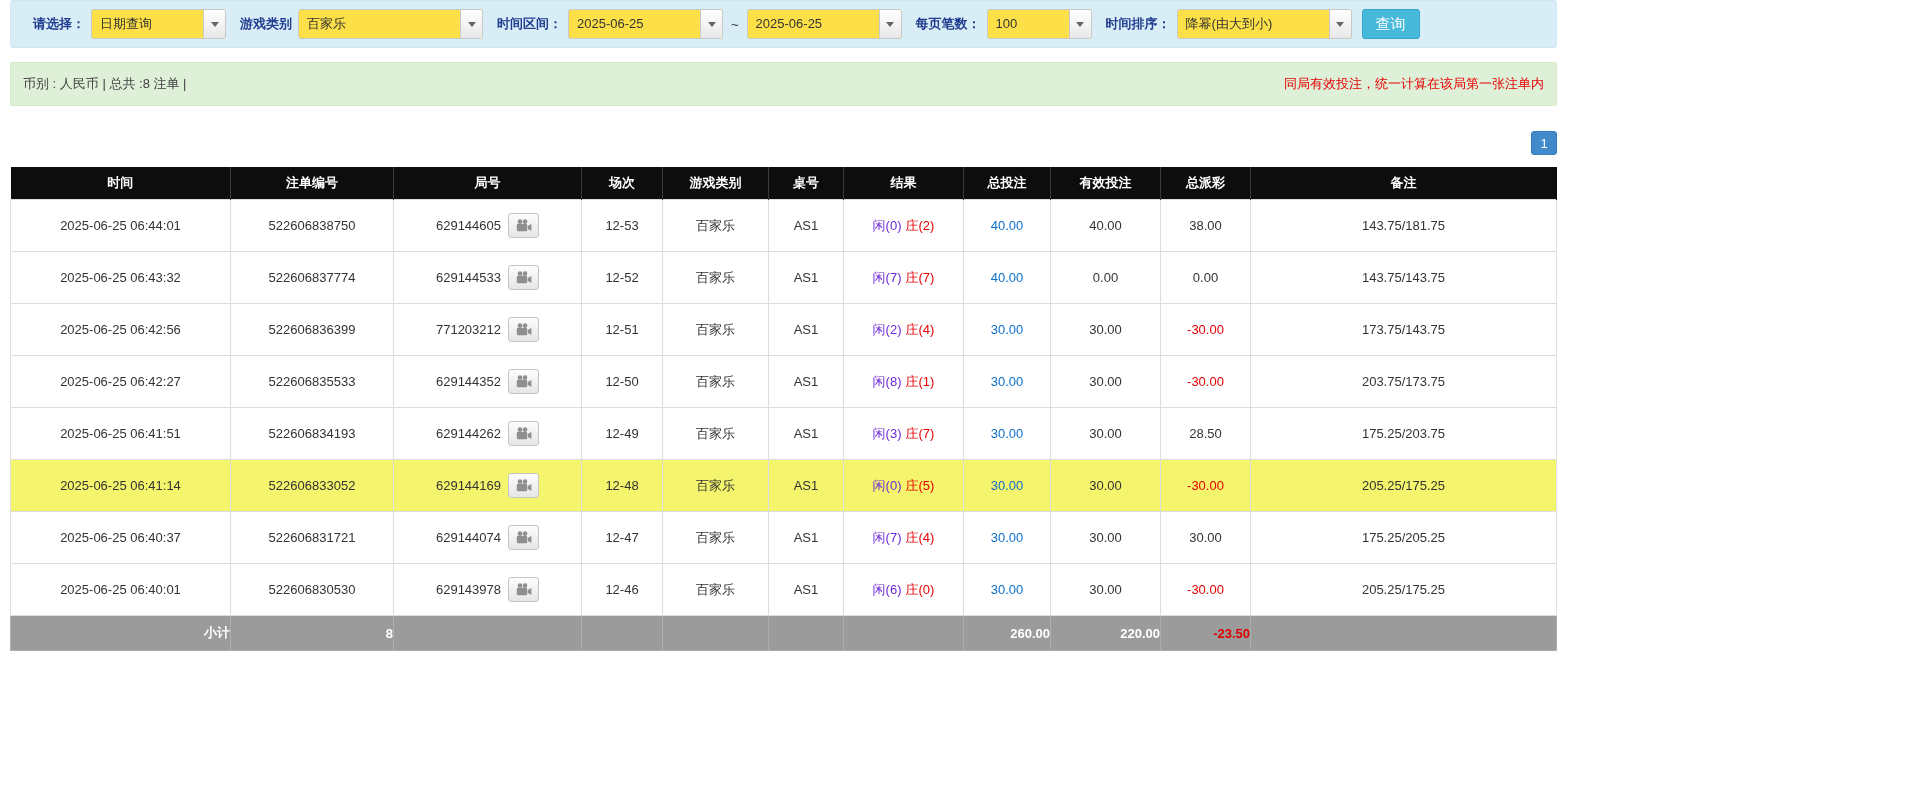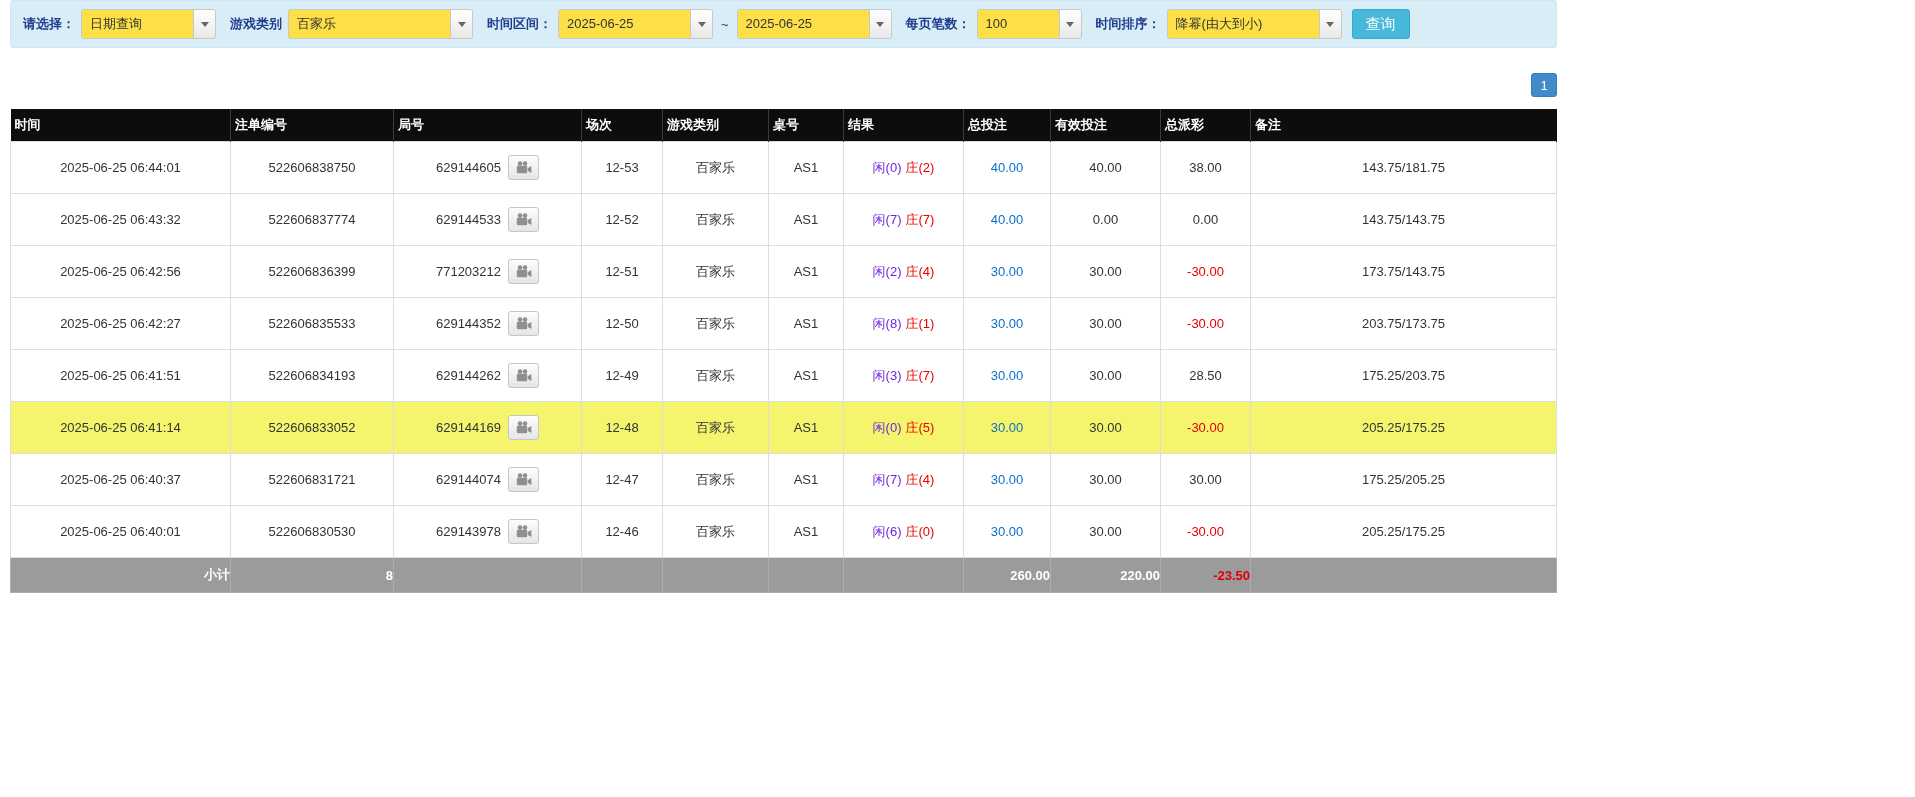--- a/index.html
+++ b/index.html
@@ -28,21 +28,21 @@
     align-items: center;
     gap: 6px;
     white-space: nowrap;
   }
   .flabel {
     font-size: 13px;
     font-weight: bold;
     color: #203c8f;
     margin-left: 8px;
   }
-  .flabel:first-child { margin-left: 2px; }
+  .flabel:first-child { margin-left: 12px; }
   .combo {
     display: inline-flex;
     height: 30px;
     background: #fde047;
     border: 1px solid #c8c8c8;
     border-radius: 3px;
     overflow: hidden;
     cursor: pointer;
   }
   .combo-text {
@@ -123,21 +123,21 @@
     width: 100%;
     border-collapse: collapse;
     table-layout: fixed;
   }
   thead th {
     background: #0d0d0d;
     color: #fff;
     font-size: 13px;
     font-weight: bold;
     padding: 7px 4px;
-    text-align: left;
+    text-align: center;
     border-right: 1px solid #3a3a3a;
   }
   thead th:last-child { border-right: 1px solid #0d0d0d; }
   th:nth-child(1){width:220px} th:nth-child(2){width:163px}
   th:nth-child(3){width:188px} th:nth-child(4){width:81px}
   th:nth-child(5){width:106px} th:nth-child(6){width:75px}
   th:nth-child(7){width:120px} th:nth-child(8){width:87px}
   th:nth-child(9){width:110px} th:nth-child(10){width:90px}
   tbody td {
     border: 1px solid #ddd;
@@ -228,20 +228,24 @@
     <div class="combo w-sort">
       <span class="combo-text">降幂(由大到小)</span>
       <span class="combo-btn">
           <span class="caret"></span>
         </span>
     </div>
 
     <button class="search-btn">查询</button>
   </div>
 
+  <div class="summary-bar">
+    <span class="summary-left">币别 : 人民币 | 总共 :8 注单 |</span>
+    <span class="summary-right">同局有效投注，统一计算在该局第一张注单内</span>
+  </div>
 
   <div class="pagination-row">
     <button class="page-btn">1</button>
   </div>
 
   <table>
     <thead>
       <tr id="head-row">
           <th>时间</th>
           <th>注单编号</th>

